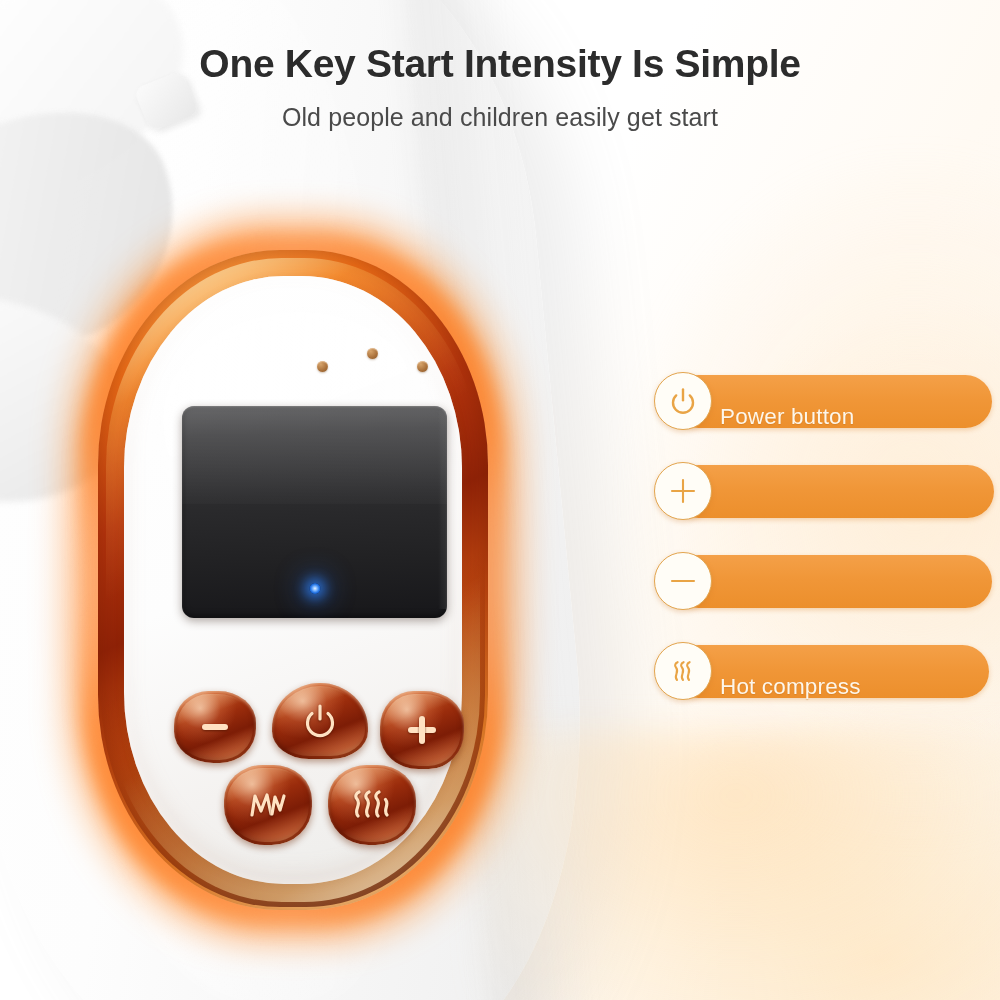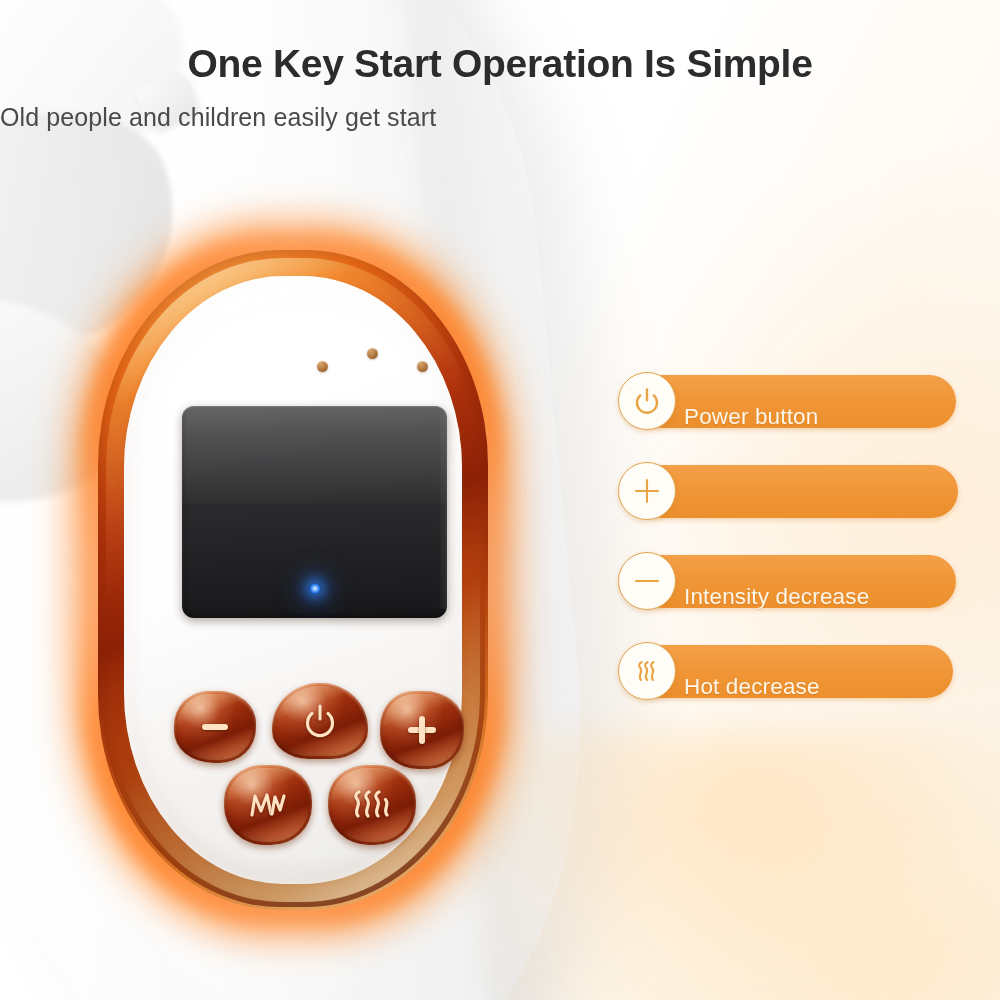--- a/index.html
+++ b/index.html
@@ -77,21 +77,21 @@
     filter:blur(12px);
   }
 
   
   .title{
     position:absolute;left:0;right:0;top:42px;text-align:center;
     font-size:39px;font-weight:700;color:#2c2c2c;letter-spacing:-.3px;
     text-shadow:0 1px 0 rgba(255,255,255,.8);
   }
   .subtitle{
-    position:absolute;left:0;right:0;top:103px;
+    position:absolute;left:0;right:0;top:103px;text-align:center;
     font-size:25px;font-weight:400;color:#4a4a4a;letter-spacing:.1px;
   }
 
   
   .device{position:absolute;left:98px;top:250px;width:390px;height:660px;}
   .glow-outer{
     position:absolute;left:-34px;top:-34px;width:458px;height:728px;
     border-radius:200px/235px;
     background:radial-gradient(ellipse at 50% 50%, rgba(255,120,20,0) 52%, rgba(255,128,26,.50) 68%, rgba(255,150,50,.30) 80%, rgba(255,190,120,0) 96%);
     filter:blur(16px);
@@ -189,21 +189,21 @@
   .k-plus{left:256px;top:415px;width:84px;height:78px;border-radius:40% 48% 42% 46% / 46% 42% 48% 44%;}
   .k-mode{left:100px;top:489px;width:88px;height:80px;border-radius:44% 44% 46% 46% / 44% 44% 48% 48%;}
   .k-heat{left:204px;top:489px;width:88px;height:80px;border-radius:44% 44% 46% 46% / 44% 44% 48% 48%;}
 
   .glyph svg{display:block;}
   .glyph .st{fill:none;stroke:#ffe2c2;stroke-width:3.2;stroke-linecap:round;stroke-linejoin:round;
              filter:drop-shadow(0 1px 1px rgba(80,20,0,.7));}
   .glyph .stf{fill:#ffe2c2;filter:drop-shadow(0 1px 1px rgba(80,20,0,.7));}
 
   
-  .legend{position:absolute;left:618px;top:372px;width:340px;}
+  .legend{position:absolute;left:654px;top:372px;width:340px;}
   .pill-row{position:relative;height:90px;}
   .pill{
     position:absolute;left:18px;top:3px;height:53px;
     border-radius:27px;
     background:linear-gradient(180deg,#f4a048 0%,#f09637 48%,#ec8f2c 100%);
     box-shadow:0 2px 5px rgba(214,122,30,.30);
   }
   .pill-label{
     position:absolute;left:66px;top:50%;transform:translateY(-50%);
     font-size:22.5px;font-weight:400;color:#fdf6ea;white-space:nowrap;
@@ -243,21 +243,21 @@
     <div class="brace-strap-c"></div>
     <div class="brace-strap-a"></div>
     <div class="brace-strap-b"></div>
     <div class="brace-tab"></div>
     <div class="brace-seam"></div>
     <div class="brace-edge-shadow"></div>
     <div class="warm-right"></div>
     <div class="warm-floor"></div>
   </div>
 
-  <div class="title">One Key Start Operation Is Simple</div>
+  <div class="title">One Key Start Intensity Is Simple</div>
   <div class="subtitle">Old people and children easily get start</div>
 
   <div class="device">
     <div class="glow-outer"></div>
     <div class="glow-mid"></div>
     <div class="bezel">
       <div class="bezel-dark"></div>
       <div class="bezel-hl"></div>
     </div>
 
@@ -347,31 +347,30 @@
       <div class="circ">
         <svg width="32" height="32" viewBox="0 0 32 32" aria-hidden="true">
           <line class="ci ci-thin" x1="16" y1="5" x2="16" y2="27"></line>
           <line class="ci ci-thin" x1="5" y1="16" x2="27" y2="16"></line>
         </svg>
       </div>
     </div>
 
     <div class="pill-row w3">
       <div class="pill"></div>
-      <div class="pill-label">Intensity decrease</div>
       <div class="circ">
         <svg width="32" height="32" viewBox="0 0 32 32" aria-hidden="true">
           <line class="ci ci-thin" x1="5" y1="16" x2="27" y2="16"></line>
         </svg>
       </div>
     </div>
 
     <div class="pill-row w4">
       <div class="pill"></div>
-      <div class="pill-label">Hot decrease</div>
+      <div class="pill-label">Hot compress</div>
       <div class="circ">
         <svg width="30" height="30" viewBox="0 0 30 30" aria-hidden="true">
           <path class="ci ci-thin" d="M9 24 C5 19.5 12 16 8 11.5 C6 9.2 7.6 7 9.6 6.2"></path>
           <path class="ci ci-thin" d="M15 24 C11 19.5 18 16 14 11.5 C12 9.2 13.6 7 15.6 6.2"></path>
           <path class="ci ci-thin" d="M21 24 C17 19.5 24 16 20 11.5 C18 9.2 19.6 7 21.6 6.2"></path>
         </svg>
       </div>
     </div>
 
   </div>

